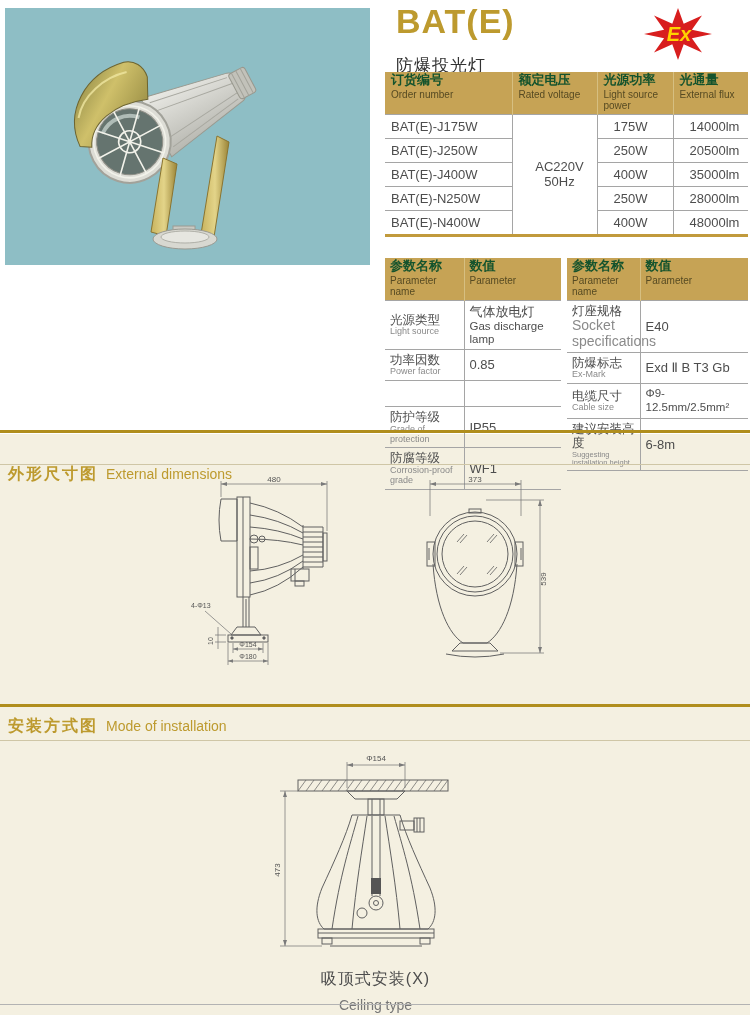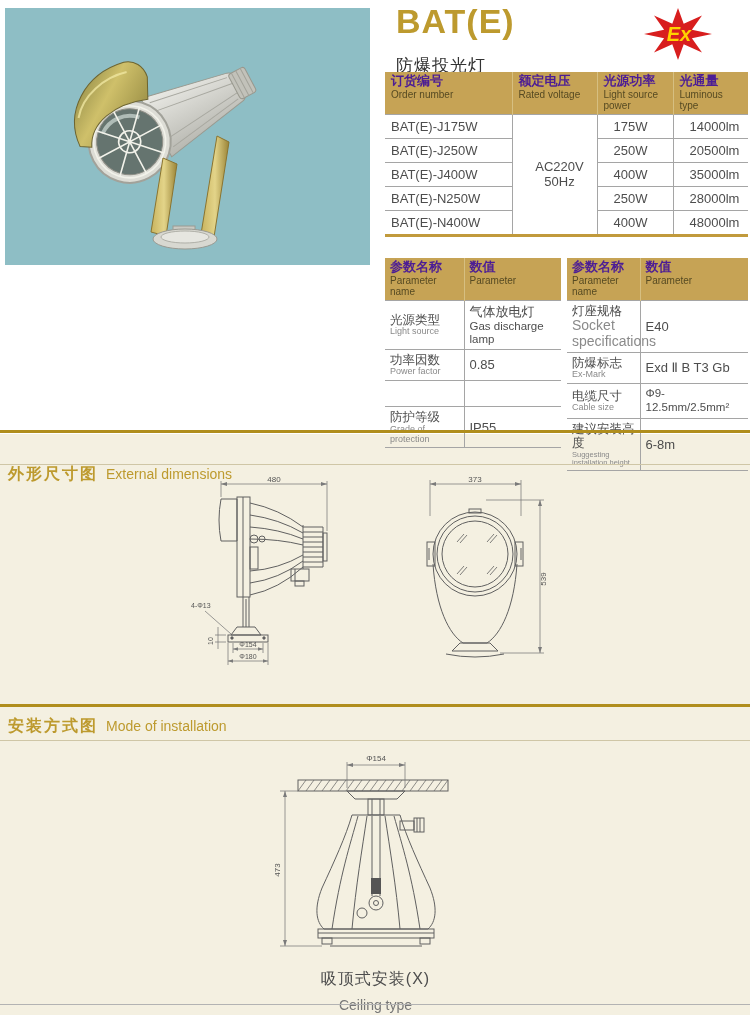--- a/index.html
+++ b/index.html
@@ -16,21 +16,21 @@
   .title { font-size:34px; font-weight:bold; color:#bd9a2e; letter-spacing:1px; line-height:1.0; }
   .sub-cn { font-size:17px; color:#333333; margin-top:16px; letter-spacing:1px; }
   .sub-en { font-size:15px; color:#555555; margin-top:4px; }
   .ex-logo { position:absolute; left:636px; top:4px; width:86px; height:60px; }
 
   
   .order-table { position:absolute; left:385px; top:72px; width:363px; border-collapse:collapse; table-layout:fixed;
                  border-bottom:3px solid #c19a3c; }
   .order-table th { background:#c6a355; text-align:left; padding:2px 6px 3px 6px; vertical-align:top; }
   .order-table th:not(:first-child) { border-left:1px solid #d6bf81; }
-  .hcn { display:block; font-size:13px; font-weight:bold; color:#4c1d95; line-height:1.15; }
+  .hcn { display:block; font-size:13px; font-weight:bold; color:#14532d; line-height:1.15;font-family:Liberation Mono, monospace; }
   .hen { display:block; font-size:10px; font-weight:normal; color:#564a22; line-height:1.1; }
   .order-table td { font-size:13px; color:#4d4d4d; padding:4px 6px; height:24px;
                     border-top:1px solid #a5a5a5; }
   .order-table td:not(:first-child) { border-left:1px solid #a5a5a5;padding-left:16px; }
   .vcell { text-align:center; font-size:13px; color:#4d4d4d; }
 
   
   .tech-heading { position:absolute; left:386px; top:233px; white-space:nowrap; }
   .tech-heading .cn { font-size:17px; font-weight:bold; color:#bd9a2e; letter-spacing:1px; }
   .tech-heading .en { font-size:14px; color:#bd9a2e; margin-left:6px; }
@@ -145,21 +145,21 @@
         <th>
           <span class="hcn">额定电压</span>
           <span class="hen">Rated voltage</span>
           </th>
         <th>
           <span class="hcn">光源功率</span>
           <span class="hen">Light source power</span>
           </th>
         <th>
           <span class="hcn">光通量</span>
-          <span class="hen">Luminous type</span>
+          <span class="hen">External flux</span>
           </th>
       </tr>
     </thead>
     <tbody>
       <tr>
         <td>BAT(E)-J175W</td>
         <td class="vcell" rowspan="5">AC220V  50Hz</td>
         <td>175W</td>
         <td>14000lm</td>
       </tr>
@@ -225,20 +225,27 @@
       <tr class="row-empty">
           <td></td>
           <td></td>
         </tr>
       <tr>
         <td>
           <span class="pcn">防护等级</span>
           <span class="pen">Grade of protection</span>
           </td>
         <td class="pval">IP55</td>
+      </tr>
+      <tr>
+        <td>
+          <span class="pcn">防腐等级</span>
+          <span class="pen">Corrosion-proof grade</span>
+          </td>
+        <td class="pval">WF1</td>
       </tr>
     </tbody>
   </table>
 
   <table class="param-table param-right">
     <colgroup>
         <col style="width:73px">
         <col style="width:108px">
       </colgroup>
     <thead>

